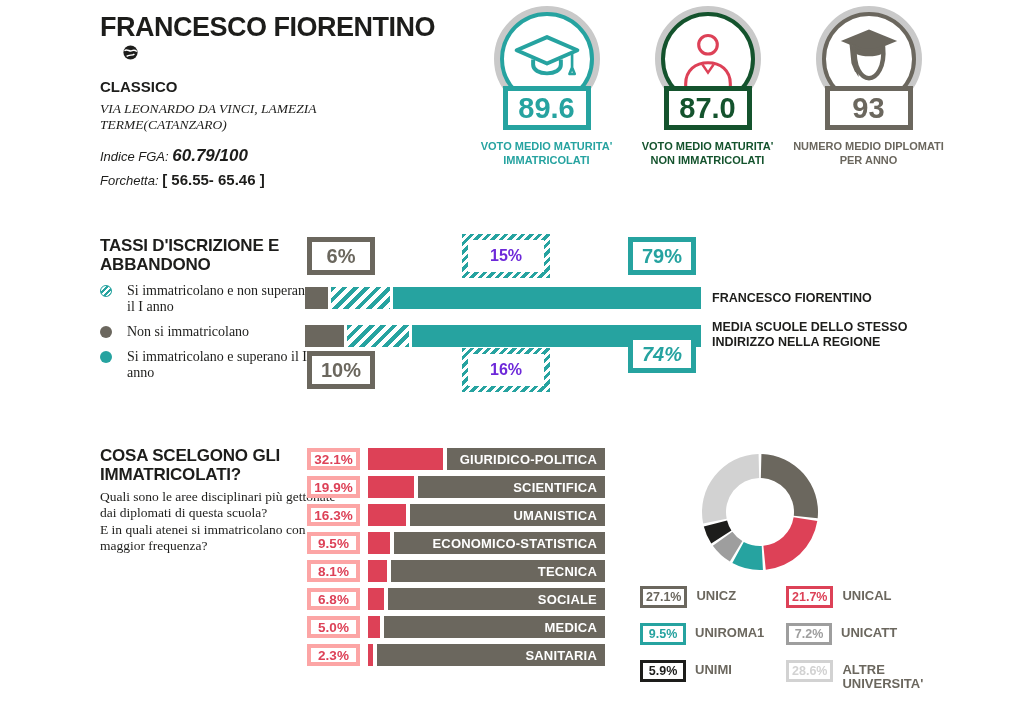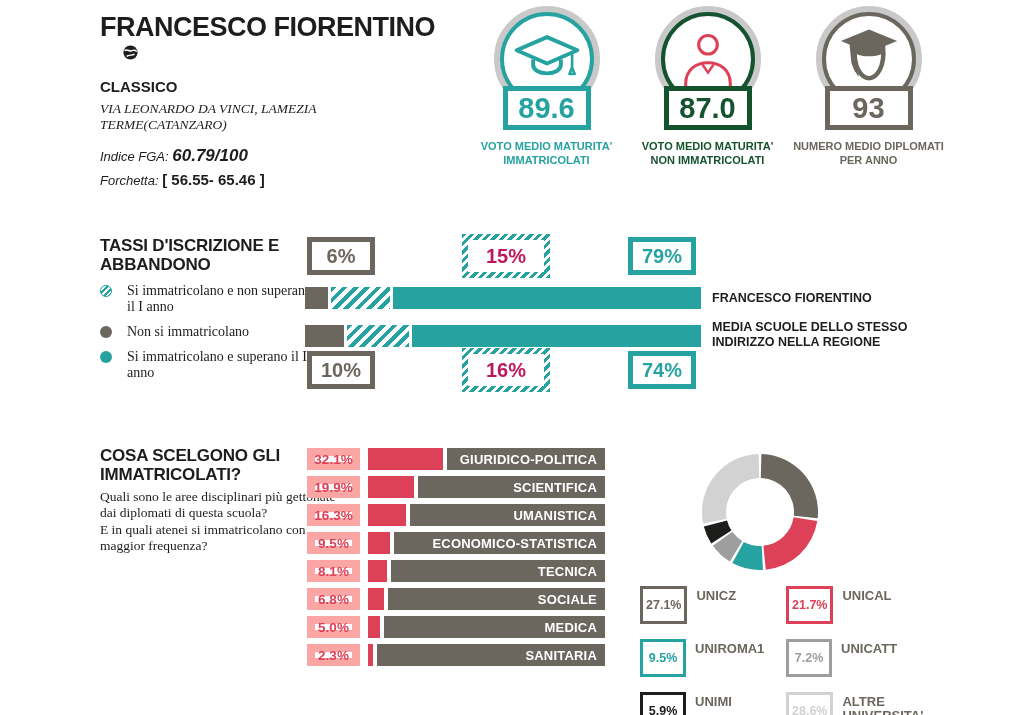--- a/index.html
+++ b/index.html
@@ -43,36 +43,36 @@
   
   .stack-bar{position:absolute;left:305px;width:396px;height:22px;display:flex;gap:3px;}
   .seg{flex-basis:0;}
   .seg-gray{background:#6b675e;}
   .seg-teal{background:#26a3a0;}
   .seg-hatch{background:repeating-linear-gradient(135deg,#26a3a0 0 4px,#fff 4px 8px);}
   .pct-box{position:absolute;width:68px;height:38px;box-sizing:border-box;background:#fff;display:flex;align-items:center;justify-content:center;font-size:20px;font-weight:800;}
   .box-gray{border:5px solid #6b675e;color:#6b675e;}
   .box-teal{border:5px solid #26a3a0;color:#26a3a0;}
   .pct-hatch{position:absolute;width:88px;height:44px;box-sizing:border-box;padding:6px;background:repeating-linear-gradient(135deg,#26a3a0 0 3px,#fff 3px 6px);}
-  .pct-hatch-inner{width:100%;height:100%;background:#fff;display:flex;align-items:center;justify-content:center;font-size:20px;font-weight:800;color:#be185d;}
+  .pct-hatch-inner{width:100%;height:100%;background:#fff;display:flex;align-items:center;justify-content:center;font-size:16px;font-weight:800;color:#6d28d9;}
   .series-label{position:absolute;left:712px;width:260px;font-size:12.5px;font-weight:700;line-height:1.2;}
 
   
   #disc-rows{position:absolute;left:307px;top:448px;}
   .disc-row{display:flex;align-items:center;height:22px;margin-bottom:6px;}
-  .disc-val{width:53px;height:22px;box-sizing:border-box;border:8px solid #fca5a5;color:#dd4157;font-weight:800;font-size:13.5px;display:flex;align-items:center;justify-content:center;background:#fff;margin-right:8px;flex:none;}
+  .disc-val{width:53px;height:22px;box-sizing:border-box;border:4px solid #fca5a5;color:#dd4157;font-weight:800;font-size:13.5px;display:flex;align-items:center;justify-content:center;background:#fff;margin-right:8px;flex:none;}
   .disc-bars{display:flex;gap:4px;width:237px;height:22px;}
   .disc-red{background:#dd4157;height:100%;flex:none;}
   .disc-gray{background:#6b675e;flex:1;display:flex;align-items:center;justify-content:flex-end;padding-right:8px;color:#fff;font-weight:700;font-size:13px;letter-spacing:.2px;white-space:nowrap;overflow:hidden;text-align:right;}
 
   
   #donut-svg{position:absolute;left:698px;top:450px;}
   #uni-legend{position:absolute;left:640px;top:586px;display:grid;grid-template-columns:146px auto;row-gap:15px;}
   .uni-item{display:flex;align-items:flex-start;gap:9px;}
-  .uni-box{min-width:46px;height:22px;box-sizing:border-box;border:3px solid;display:flex;align-items:center;justify-content:center;font-size:12.5px;font-weight:800;background:#fff;padding:16px 3px;flex:none;}
+  .uni-box{min-width:46px;height:22px;box-sizing:border-box;border:3px solid;display:flex;align-items:center;justify-content:center;font-size:12.5px;font-weight:800;background:#fff;padding:0 3px;flex:none;}
   .uni-label{font-size:13px;font-weight:700;color:#6b675e;line-height:1.1;padding-top:3px;max-width:102px;}
 </style>
 </head>
 <body>
 
 <div id="stage">
 
   <div class="hdr-title">FRANCESCO FIORENTINO</div>
   <svg class="globe" viewBox="0 0 24 24">
     <circle cx="12" cy="12" r="10" fill="#1d1d1b"></circle>
@@ -279,14 +279,14 @@
     <div class="pct-box box-teal" style="top: 237px; left: 628px;">79%</div>
     <div class="stack-bar" style="top: 325px;">
       <div class="seg seg-gray" style="flex-grow: 10;"></div>
       <div class="seg seg-hatch" style="flex-grow: 16;"></div>
       <div class="seg seg-teal" style="flex-grow: 74;"></div>
     </div>
     <div class="pct-box box-gray" style="top: 351px; left: 307px;">10%</div>
     <div class="pct-hatch" style="top: 348px; left: 462px;">
       <div class="pct-hatch-inner">16%</div>
     </div>
-    <div class="pct-box box-teal" style="top: 351px; left: 628px;">74%</div>
+    <div class="pct-box box-teal" style="top: 335px; left: 628px; font-style: italic;">74%</div>
   </div>
 
 </body></html>

